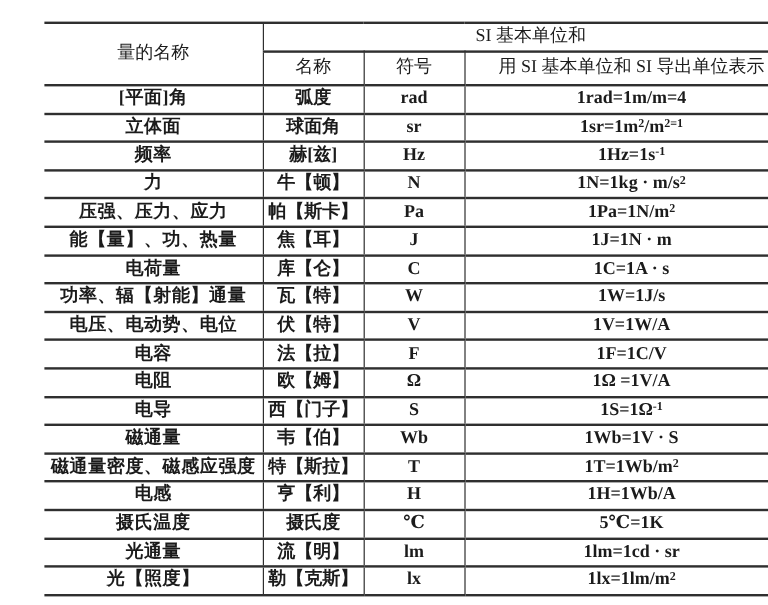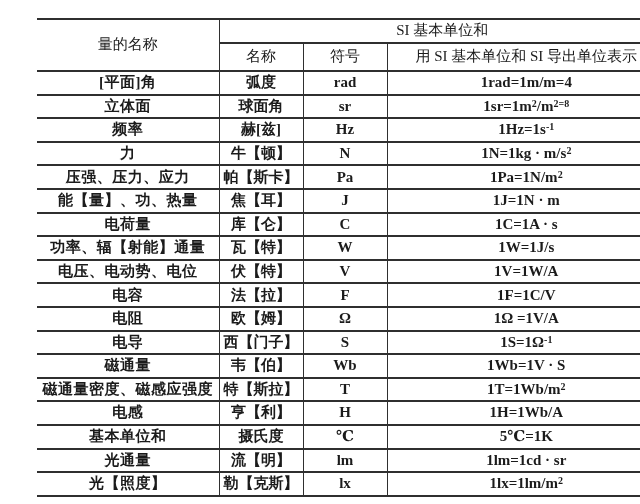--- a/index.html
+++ b/index.html
@@ -80,21 +80,21 @@
     <td class="quantity-cell edge-left">[平面]角</td>
     <td class="unit-name-cell">弧度</td>
     <td class="symbol-cell">rad</td>
     <td class="expression-cell edge-right"><span>1rad=1m/m=4</span></td>
   </tr>
 
   <tr class="data-row">
     <td class="quantity-cell edge-left">立体面</td>
     <td class="unit-name-cell">球面角</td>
     <td class="symbol-cell">sr</td>
-    <td class="expression-cell edge-right"><span>1sr=1m</span><sup>2</sup><span>/m</span><sup>2=8</sup></td>
+    <td class="expression-cell edge-right"><span>1sr=1m</span><sup>2</sup><span>/m</span><sup>2=1</sup></td>
   </tr>
 
   <tr class="data-row">
     <td class="quantity-cell edge-left">频率</td>
     <td class="unit-name-cell">赫[兹]</td>
     <td class="symbol-cell">Hz</td>
     <td class="expression-cell edge-right"><span>1Hz=1s</span><sup>-1</sup></td>
   </tr>
 
   <tr class="data-row">
@@ -175,21 +175,21 @@
   </tr>
 
   <tr class="data-row">
     <td class="quantity-cell edge-left">电感</td>
     <td class="unit-name-cell">亨【利】</td>
     <td class="symbol-cell">H</td>
     <td class="expression-cell edge-right"><span>1H=1Wb/A</span></td>
   </tr>
 
   <tr class="data-row">
-    <td class="quantity-cell edge-left">基本单位和</td>
+    <td class="quantity-cell edge-left">摄氏温度</td>
     <td class="unit-name-cell">摄氏度</td>
     <td class="symbol-cell">℃</td>
     <td class="expression-cell edge-right"><span>5℃=1K</span></td>
   </tr>
 
   <tr class="data-row">
     <td class="quantity-cell edge-left">光通量</td>
     <td class="unit-name-cell">流【明】</td>
     <td class="symbol-cell">lm</td>
     <td class="expression-cell edge-right"><span>1lm=1cd · sr</span></td>

